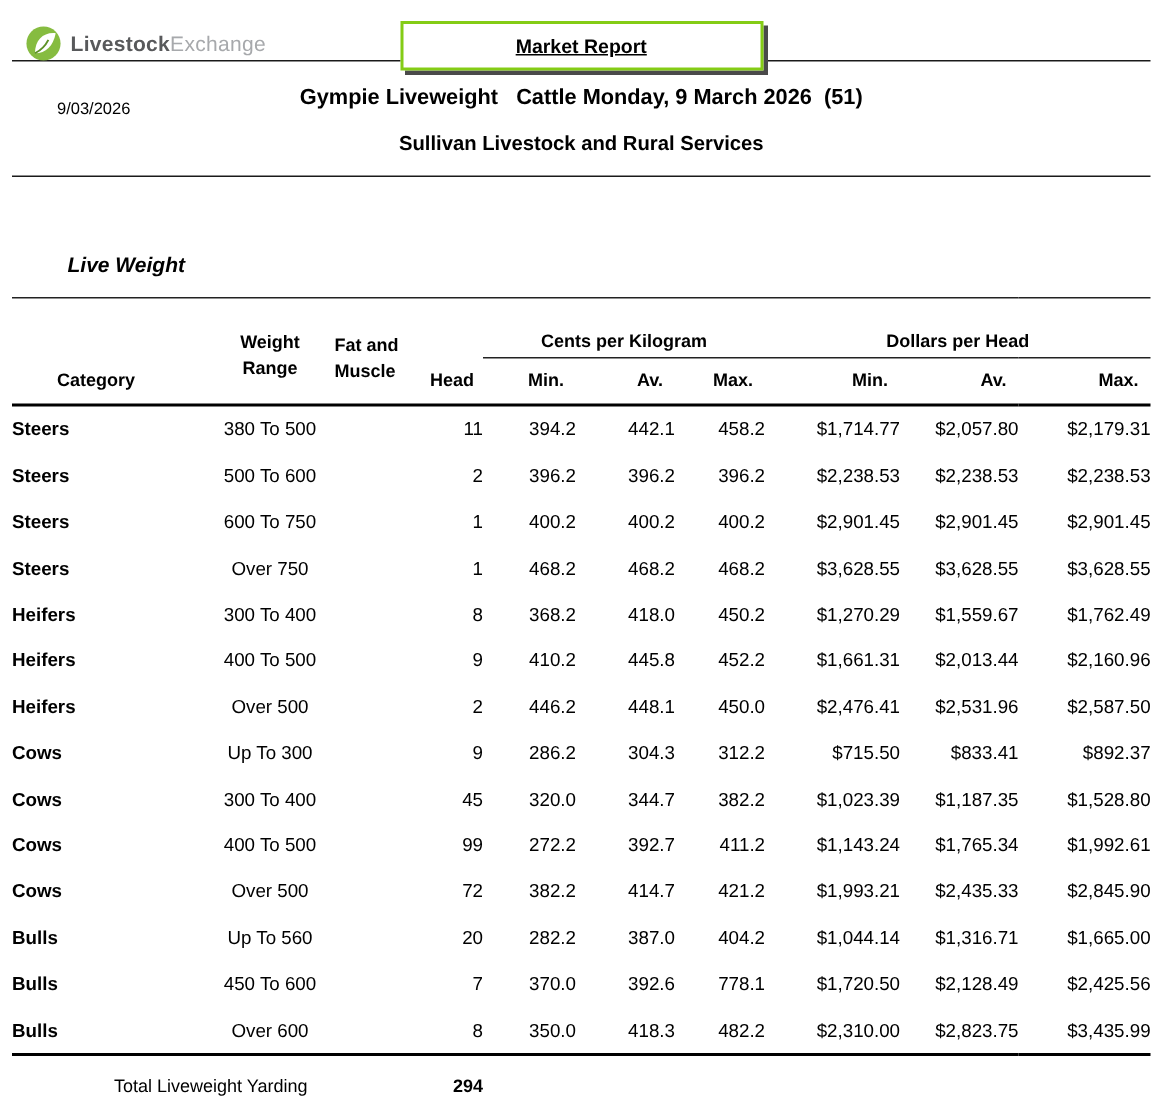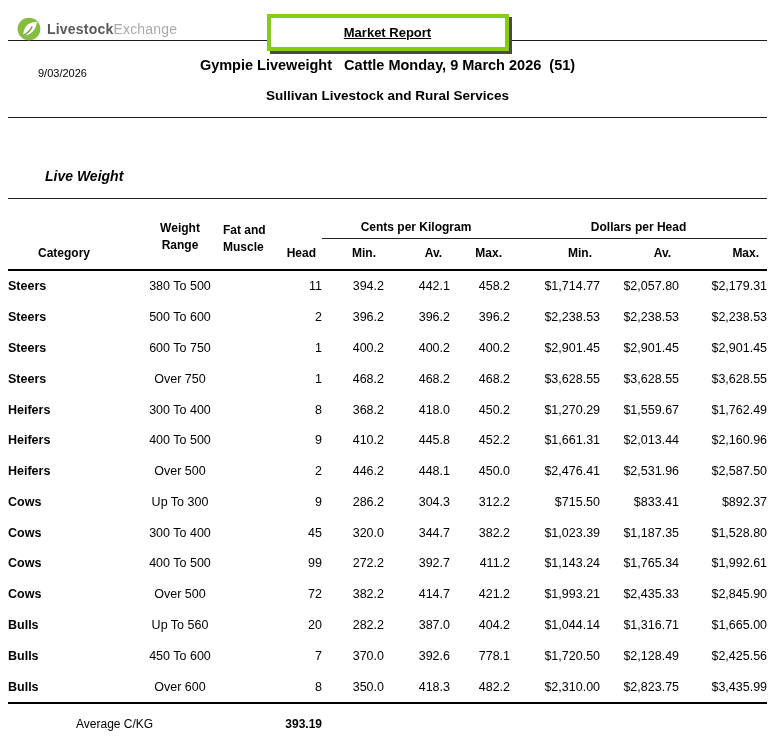--- a/index.html
+++ b/index.html
@@ -21,21 +21,21 @@
   .logo svg { width: 26px; height: 26px; margin-right: 5px; }
   .logo-text { font-size: 14px; letter-spacing: 0.2px; }
   .logo-bold { color: #58595b; font-weight: bold; }
   .logo-light { color: #a7a9ac; }
 
   .mr-btn {
     position: absolute; left: 50%; transform: translateX(-50%); top: 14px;
     width: 242px; padding: 7px 0;
     text-align: center; font-weight: bold; font-size: 13px;
     text-decoration: underline;
-    border: 4px solid #84cc16;
+    border: 2px solid #84cc16;
     background: #fff;
     box-shadow: 3px 3px 0 #4a4a4a;
   }
 
   
   .meta {
     position: relative; margin: 0 8px;
     border-bottom: 1px solid #1a1a1a;
     padding: 16px 0 14px;
   }
@@ -305,18 +305,22 @@
           <td class="col-cpk_max">482.2</td>
           <td class="col-dph_min">$2,310.00</td>
           <td class="col-dph_av">$2,823.75</td>
           <td class="col-dph_max">$3,435.99</td>
         </tr>
       </tbody>
   </table>
 
   <div class="summary">
     <div class="summary-row">
+      <span class="summary-label">Total Liveweight Yarding</span>
+      <span class="summary-value">294</span>
+    </div>
+    <div class="summary-row">
       <span class="summary-label">Average C/KG</span>
       <span class="summary-value">393.19</span>
     </div>
   </div>
 
 </div>
 
 </body></html>

